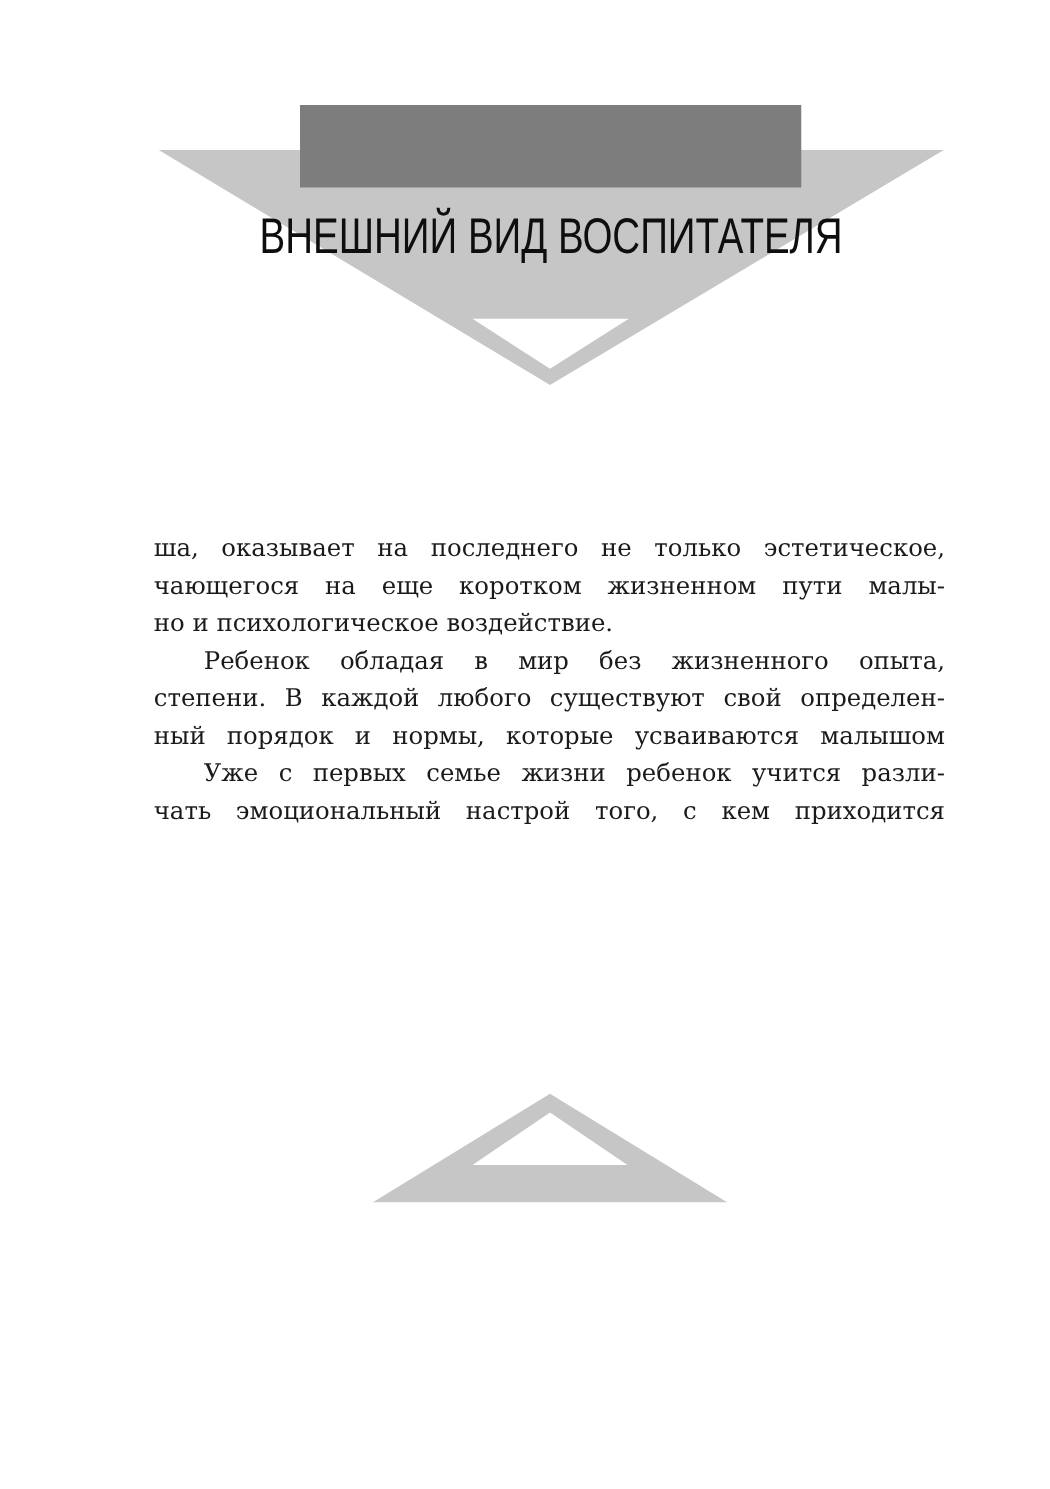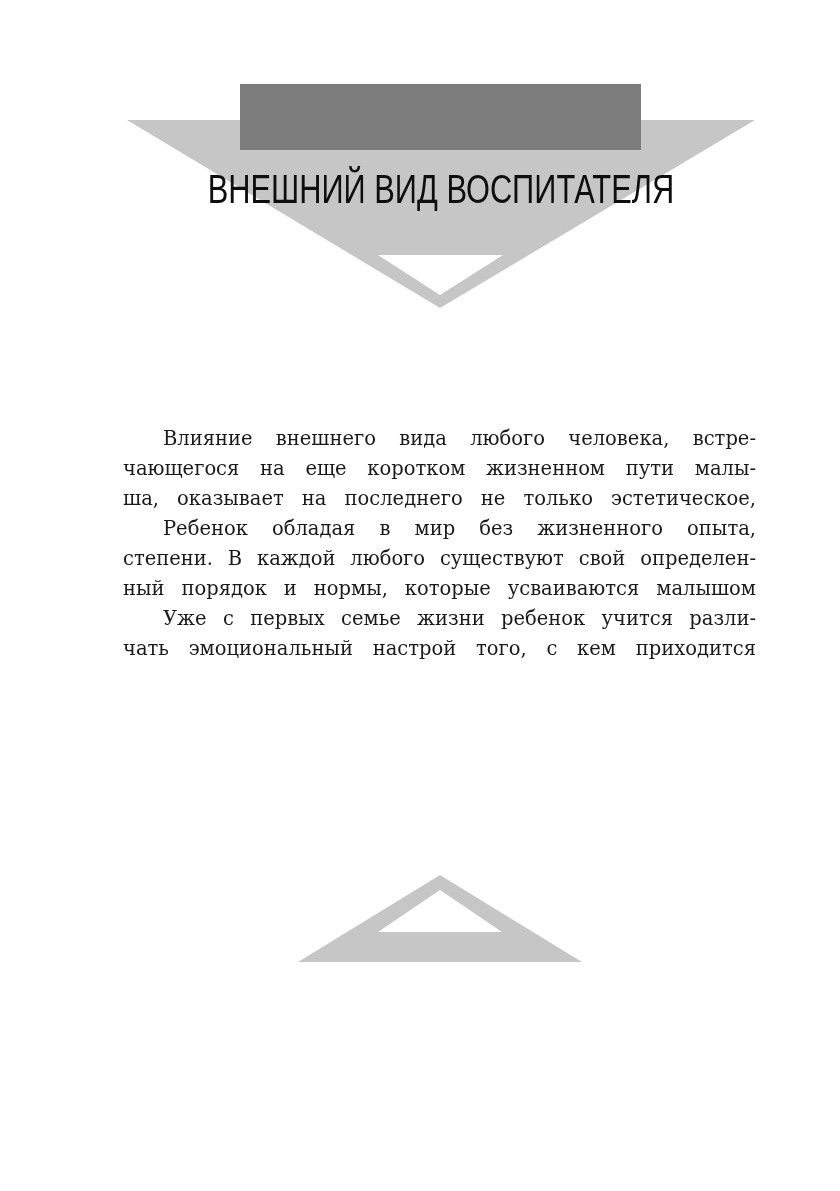--- a/index.html
+++ b/index.html
@@ -61,23 +61,23 @@
     <polygon points="378,255 503,255 440,295" fill="var(--background)"></polygon>
     <rect x="240" y="84" width="401" height="66" fill="var(--band-dark)"></rect>
   </svg>
 
   <div class="chapter-title-wrap">
     <div class="chapter-title">ВНЕШНИЙ ВИД ВОСПИТАТЕЛЯ</div>
   </div>
 
   <div class="body-text">
       <p class="para">
-        <span class="line first">Влияние внешнего вида любого человека, встре-</span>
+        <span class="line">ша, оказывает на последнего не только эстетическое,</span>
         <span class="line">чающегося на еще коротком жизненном пути малы-</span>
-        <span class="line">ша, оказывает на последнего не только эстетическое,</span>
+        <span class="line last">но и психологическое воздействие.</span>
       </p>
       <p class="para">
         <span class="line first">Ребенок обладая в мир без жизненного опыта,</span>
         <span class="line">степени. В каждой любого существуют свой определен-</span>
         <span class="line">ный порядок и нормы, которые усваиваются малышом</span>
       </p>
       <p class="para">
         <span class="line first">Уже с первых семье жизни ребенок учится разли-</span>
         <span class="line">чать эмоциональный настрой того, с кем приходится</span>
       </p>

